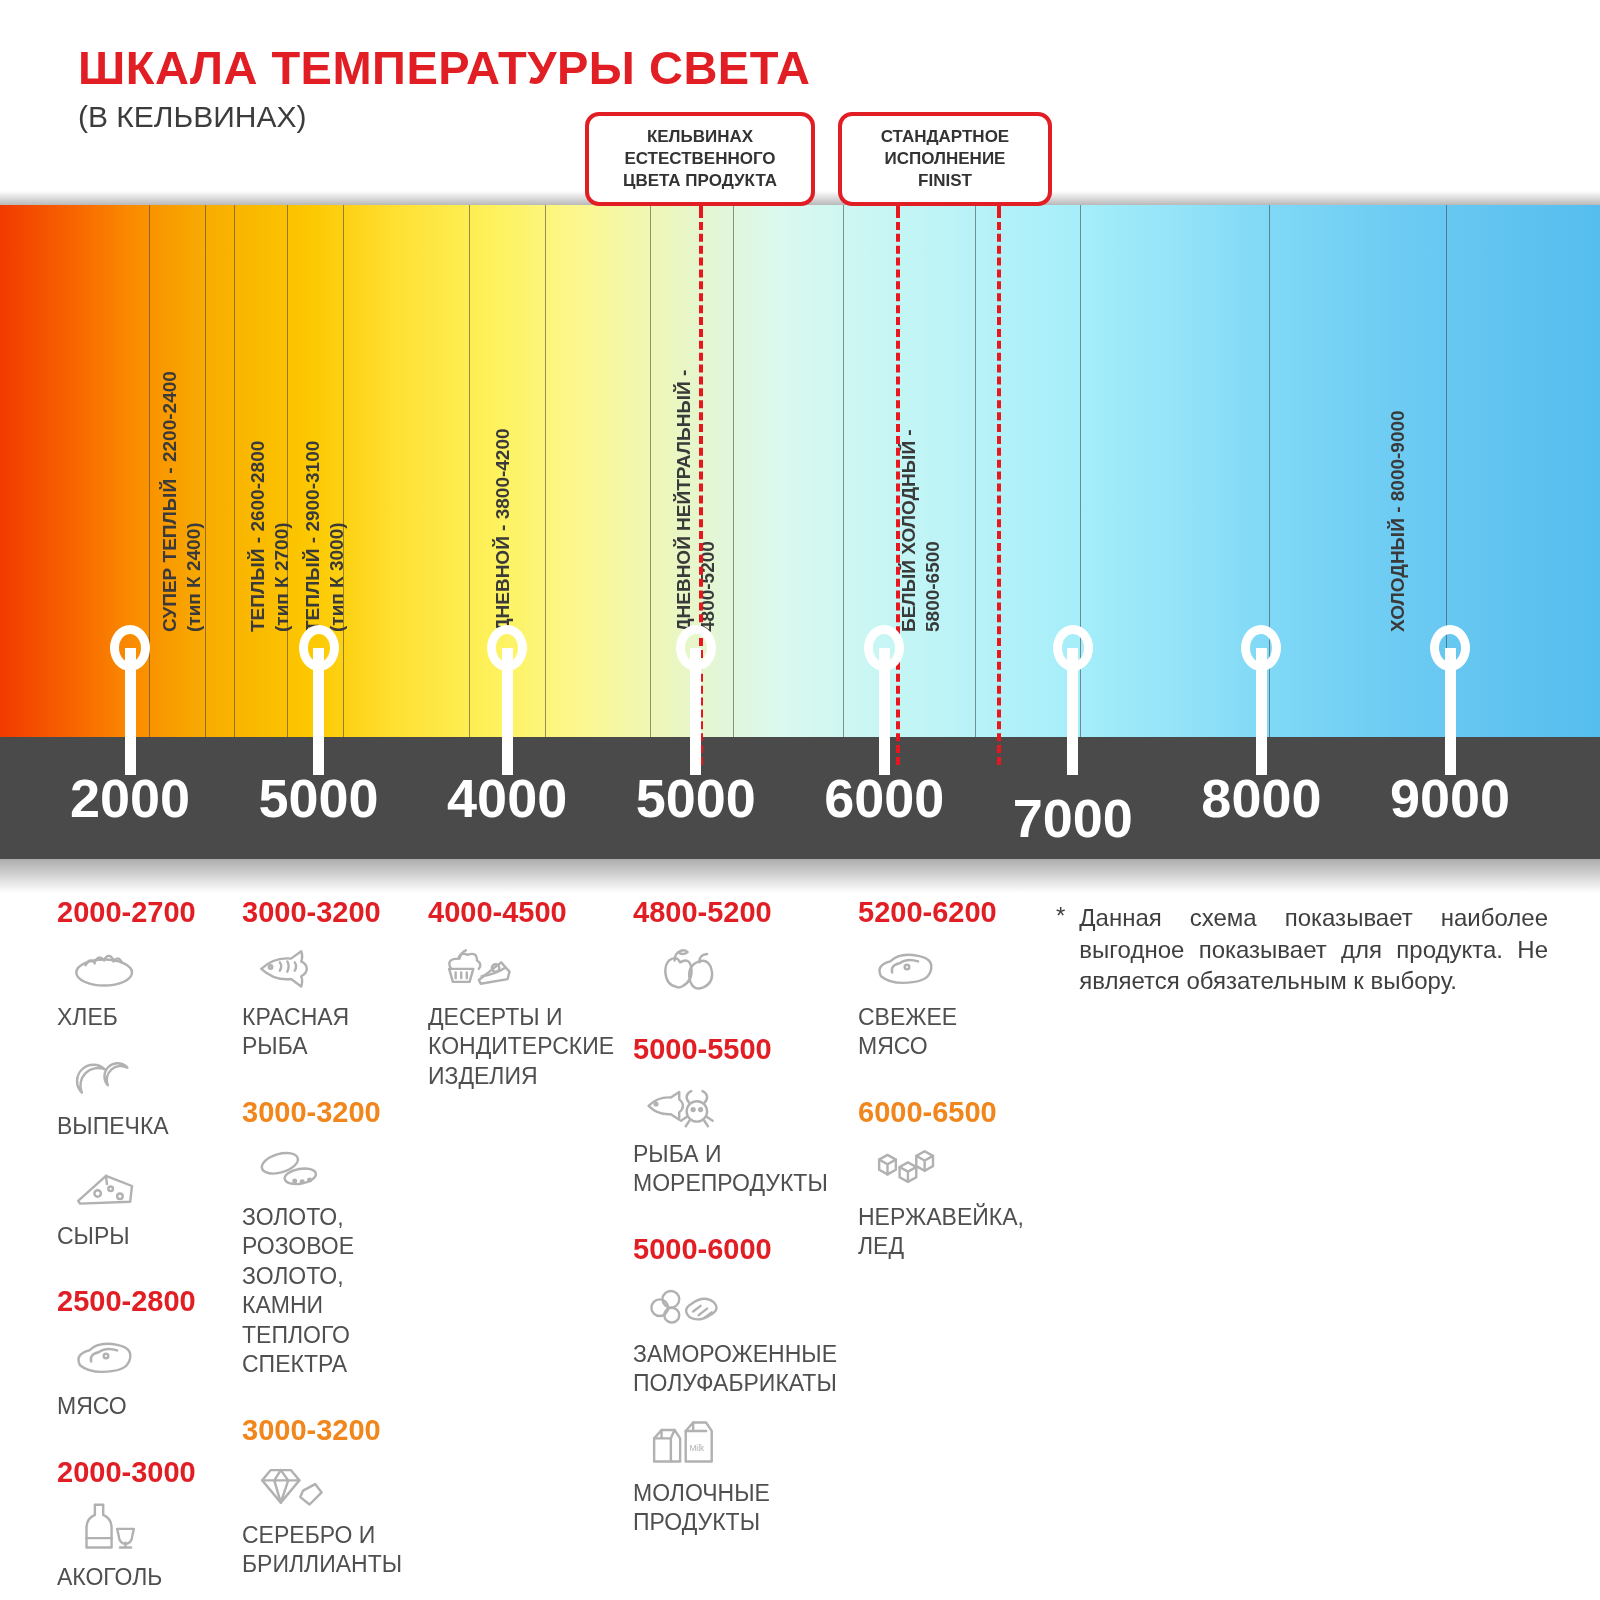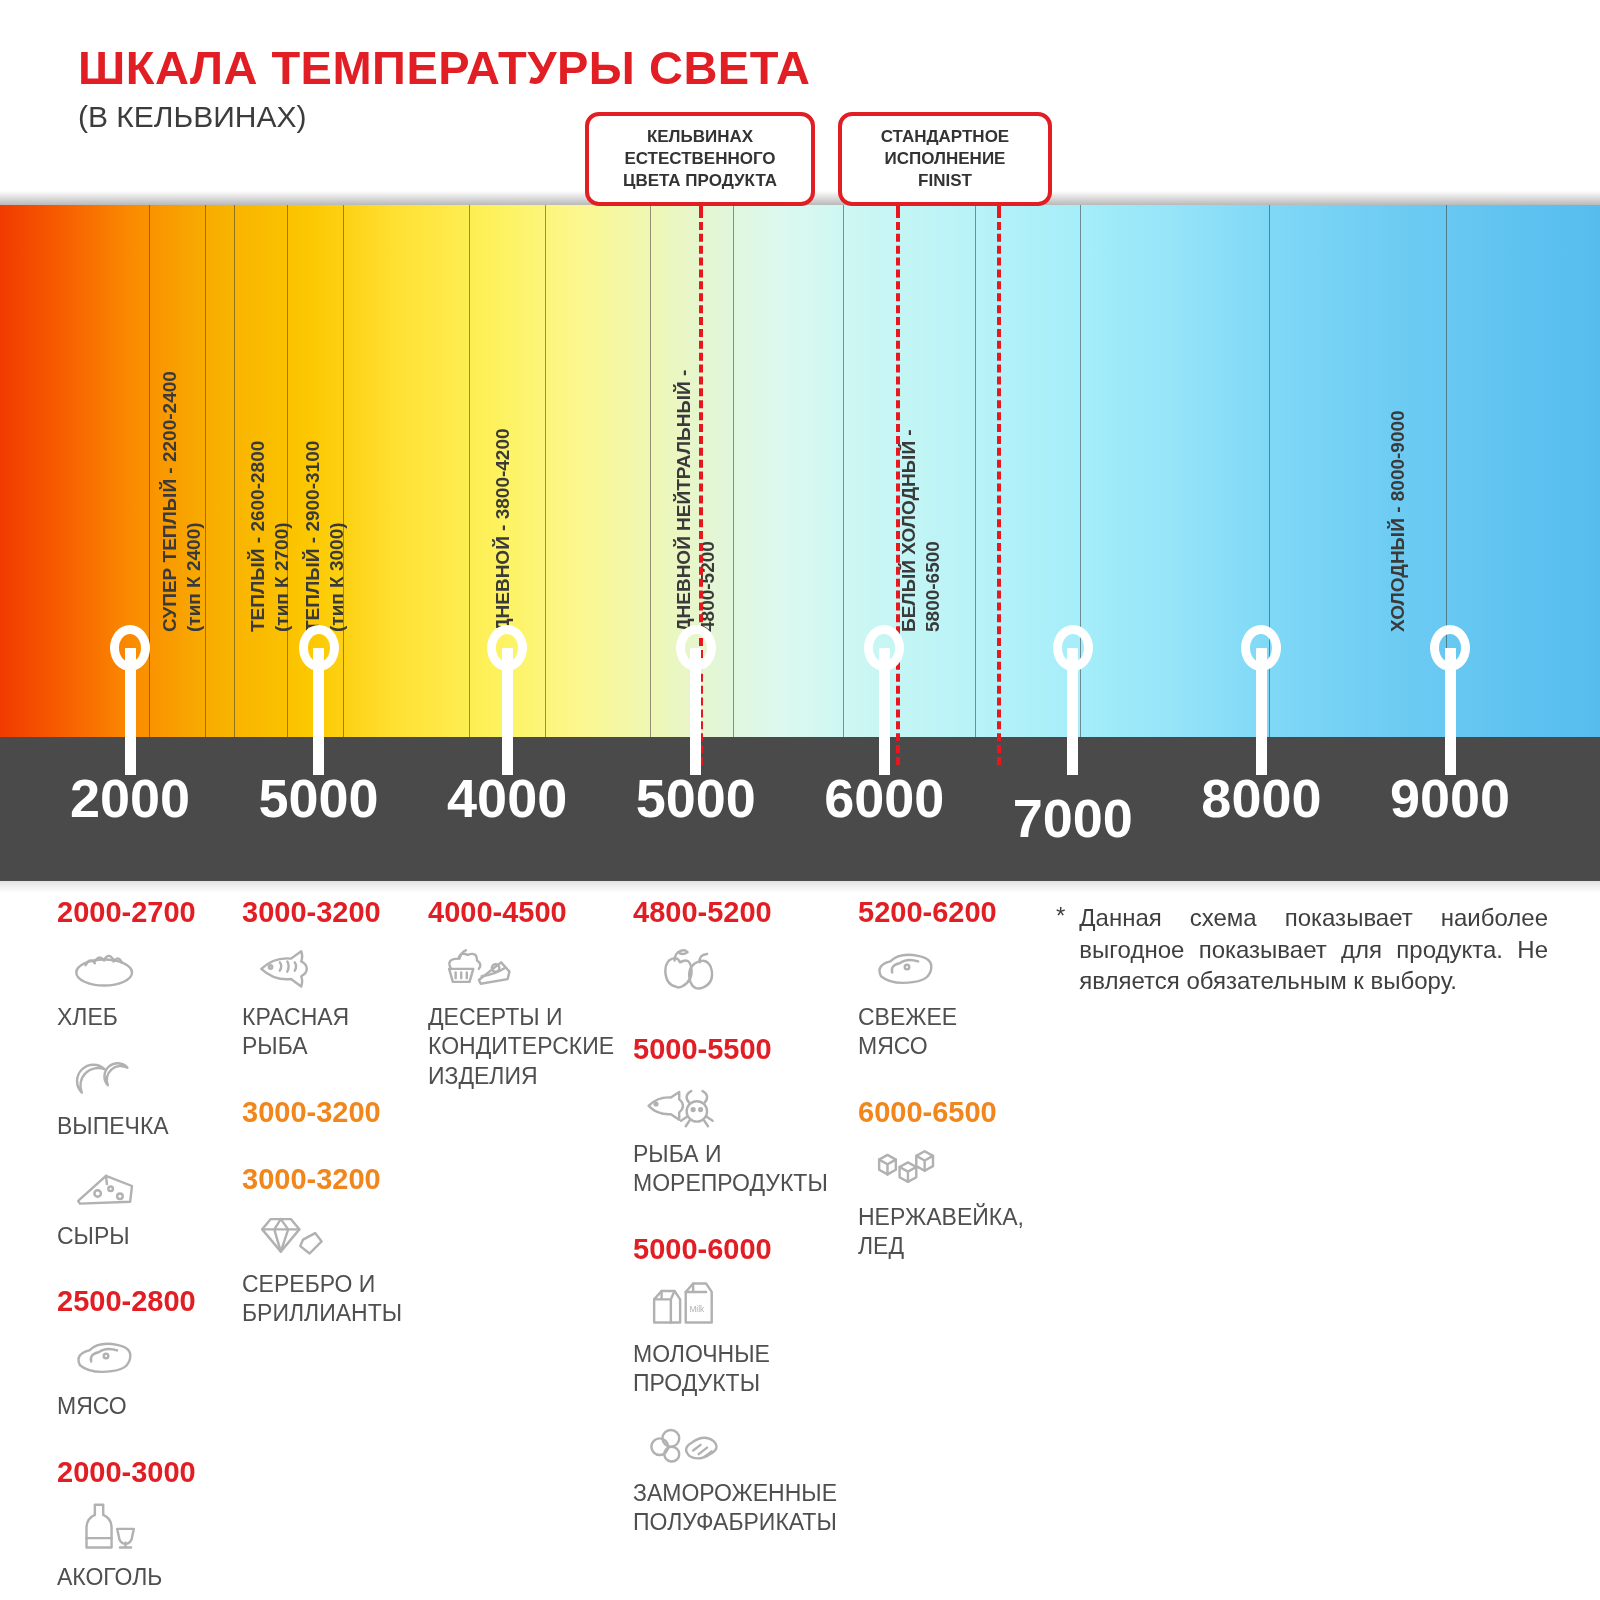--- a/index.html
+++ b/index.html
@@ -19,21 +19,21 @@
   .gridline{position:absolute;top:0;width:1px;height:532px;background:rgba(60,60,60,.55);}
   .band-label{position:absolute;transform:rotate(-90deg);transform-origin:0 0;white-space:nowrap;
               font-size:19px;font-weight:700;color:#3a3a3a;line-height:1.25;z-index:5;}
   .dash-line{position:absolute;width:0;border-left:4px dashed #e8161d;z-index:12;}
   .stub{position:absolute;width:4px;background:#e8161d;z-index:12;}
   
   .pin-stem{position:absolute;width:11px;background:#fff;z-index:14;}
   .pin-ring{position:absolute;width:22px;height:28px;border:9px solid #fff;border-radius:50%;
             background:transparent;z-index:15;}
   
-  .axis{position:absolute;left:0;top:737px;width:1600px;height:144px;background:#4a4a4a;z-index:10;}
+  .axis{position:absolute;left:0;top:737px;width:1600px;height:122px;background:#4a4a4a;z-index:10;}
   .tick-num{position:absolute;top:30px;width:220px;text-align:center;font-size:54px;font-weight:700;color:#fff;}
   .bottom-fade{position:absolute;left:0;top:857px;width:1600px;height:36px;
                background:linear-gradient(#a7a7a7,#ffffff);}
   
   .col{position:absolute;top:896px;}
   .range{font-size:29px;font-weight:700;margin:0 0 10px 0;}
   .range.red{color:#e21e25;} .range.orange{color:#f0861c;}
   .item{margin:0 0 16px 0;}
   .item .icon{display:block;margin:2px 0 4px 10px;}
   .item .lbl{font-size:23px;color:#4f4f4f;line-height:1.28;white-space:pre-line;}
@@ -178,20 +178,33 @@
                 <path d="M10 32 q14 -13 32 -11 l11 -8 q2 6 0 11 q6 3 6 8 t-6 8 q2 5 0 11 l-11 -8 q-18 2 -32 -11 z"></path>
                 <circle cx="20" cy="30" r="1.8"></circle>
                 <path d="M30 25 q3 4 0 9 M38 24 q3 5 0 11 M46 25 q3 4 0 9"></path>
               </svg></span>
             <div class="lbl">КРАСНАЯ
 РЫБА</div>
           </div>
         </div>
         <div class="block">
           <div class="range orange">3000-3200</div>
+          <div class="item">
+            <span class="icon"><svg viewBox="0 0 84 60" width="78" height="56" class="ic">
+                <ellipse cx="30" cy="26" rx="20" ry="10" transform="rotate(-16 30 26)"></ellipse>
+                <ellipse cx="52" cy="40" rx="17" ry="8" transform="rotate(-10 52 40)"></ellipse>
+                <circle cx="46" cy="45" r="1.4"></circle>
+                <circle cx="54" cy="46" r="1.4"></circle>
+                <circle cx="62" cy="44" r="1.4"></circle>
+              </svg></span>
+            <div class="lbl">ЗОЛОТО,
+РОЗОВОЕ ЗОЛОТО,
+КАМНИ ТЕПЛОГО
+СПЕКТРА</div>
+          </div>
         </div>
         <div class="block">
           <div class="range orange">3000-3200</div>
           <div class="item">
             <span class="icon"><svg viewBox="0 0 84 60" width="78" height="56" class="ic">
                 <path d="M20 14 h22 l9 11 -20 24 -20 -24 z"></path>
                 <path d="M11 25 h40 M31 14 l-7 11 15 0 -8 -11 M31 49 l-7 -24 M31 49 l8 -24"></path>
                 <path d="M55 36 l13 -7 7 9 -13 13 -10 -8 z"></path>
               </svg></span>
             <div class="lbl">СЕРЕБРО И
@@ -243,38 +256,38 @@
                 <circle cx="62" cy="36" r="1.5"></circle>
               </svg></span>
             <div class="lbl">РЫБА И
 МОРЕПРОДУКТЫ</div>
           </div>
         </div>
         <div class="block">
           <div class="range red">5000-6000</div>
           <div class="item">
             <span class="icon"><svg viewBox="0 0 84 60" width="78" height="56" class="ic">
+                <circle cx="18" cy="34" r="9"></circle>
+                <circle cx="30" cy="25" r="9"></circle>
+                <circle cx="31" cy="42" r="8"></circle>
+                <path d="M50 44 q-8 -8 2 -14 q14 -10 24 -2 q8 8 -4 14 q-12 8 -22 2 z"></path>
+                <path d="M54 38 l8 -6 M60 42 l9 -7 M66 45 l8 -6"></path>
+              </svg></span>
+            <div class="lbl">ЗАМОРОЖЕННЫЕ
+ПОЛУФАБРИКАТЫ</div>
+          </div>
+          <div class="item">
+            <span class="icon"><svg viewBox="0 0 84 60" width="78" height="56" class="ic">
                 <path d="M12 25 l8 -9 h14 l6 9 v25 h-28 z"></path>
                 <path d="M20 16 v9 h-8 M34 16 l-4 9 v25 M12 25 h18"></path>
                 <path d="M46 17 l8 -9 h14 l6 9 v33 h-28 z"></path>
                 <path d="M54 8 v9 M46 17 h22"></path>
                 <text x="50" y="39" font-size="9" stroke="none" fill="#b1b1b1">Milk</text>
               </svg></span>
             <div class="lbl">МОЛОЧНЫЕ ПРОДУКТЫ</div>
-          </div>
-          <div class="item">
-            <span class="icon"><svg viewBox="0 0 84 60" width="78" height="56" class="ic">
-                <circle cx="18" cy="34" r="9"></circle>
-                <circle cx="30" cy="25" r="9"></circle>
-                <circle cx="31" cy="42" r="8"></circle>
-                <path d="M50 44 q-8 -8 2 -14 q14 -10 24 -2 q8 8 -4 14 q-12 8 -22 2 z"></path>
-                <path d="M54 38 l8 -6 M60 42 l9 -7 M66 45 l8 -6"></path>
-              </svg></span>
-            <div class="lbl">ЗАМОРОЖЕННЫЕ
-ПОЛУФАБРИКАТЫ</div>
           </div>
         </div>
       </div>
       <div class="col" style="left: 858px; width: 200px;">
         <div class="block">
           <div class="range red">5200-6200</div>
           <div class="item">
             <span class="icon"><svg viewBox="0 0 84 60" width="78" height="56" class="ic">
                 <path d="M14 40 q-6 -12 10 -16 q10 -10 30 -6 q16 3 14 14 q-2 12 -18 14 q-24 4 -36 -6 z"></path>
                 <path d="M26 36 q-2 -8 8 -10 q8 -6 20 -2"></path>

